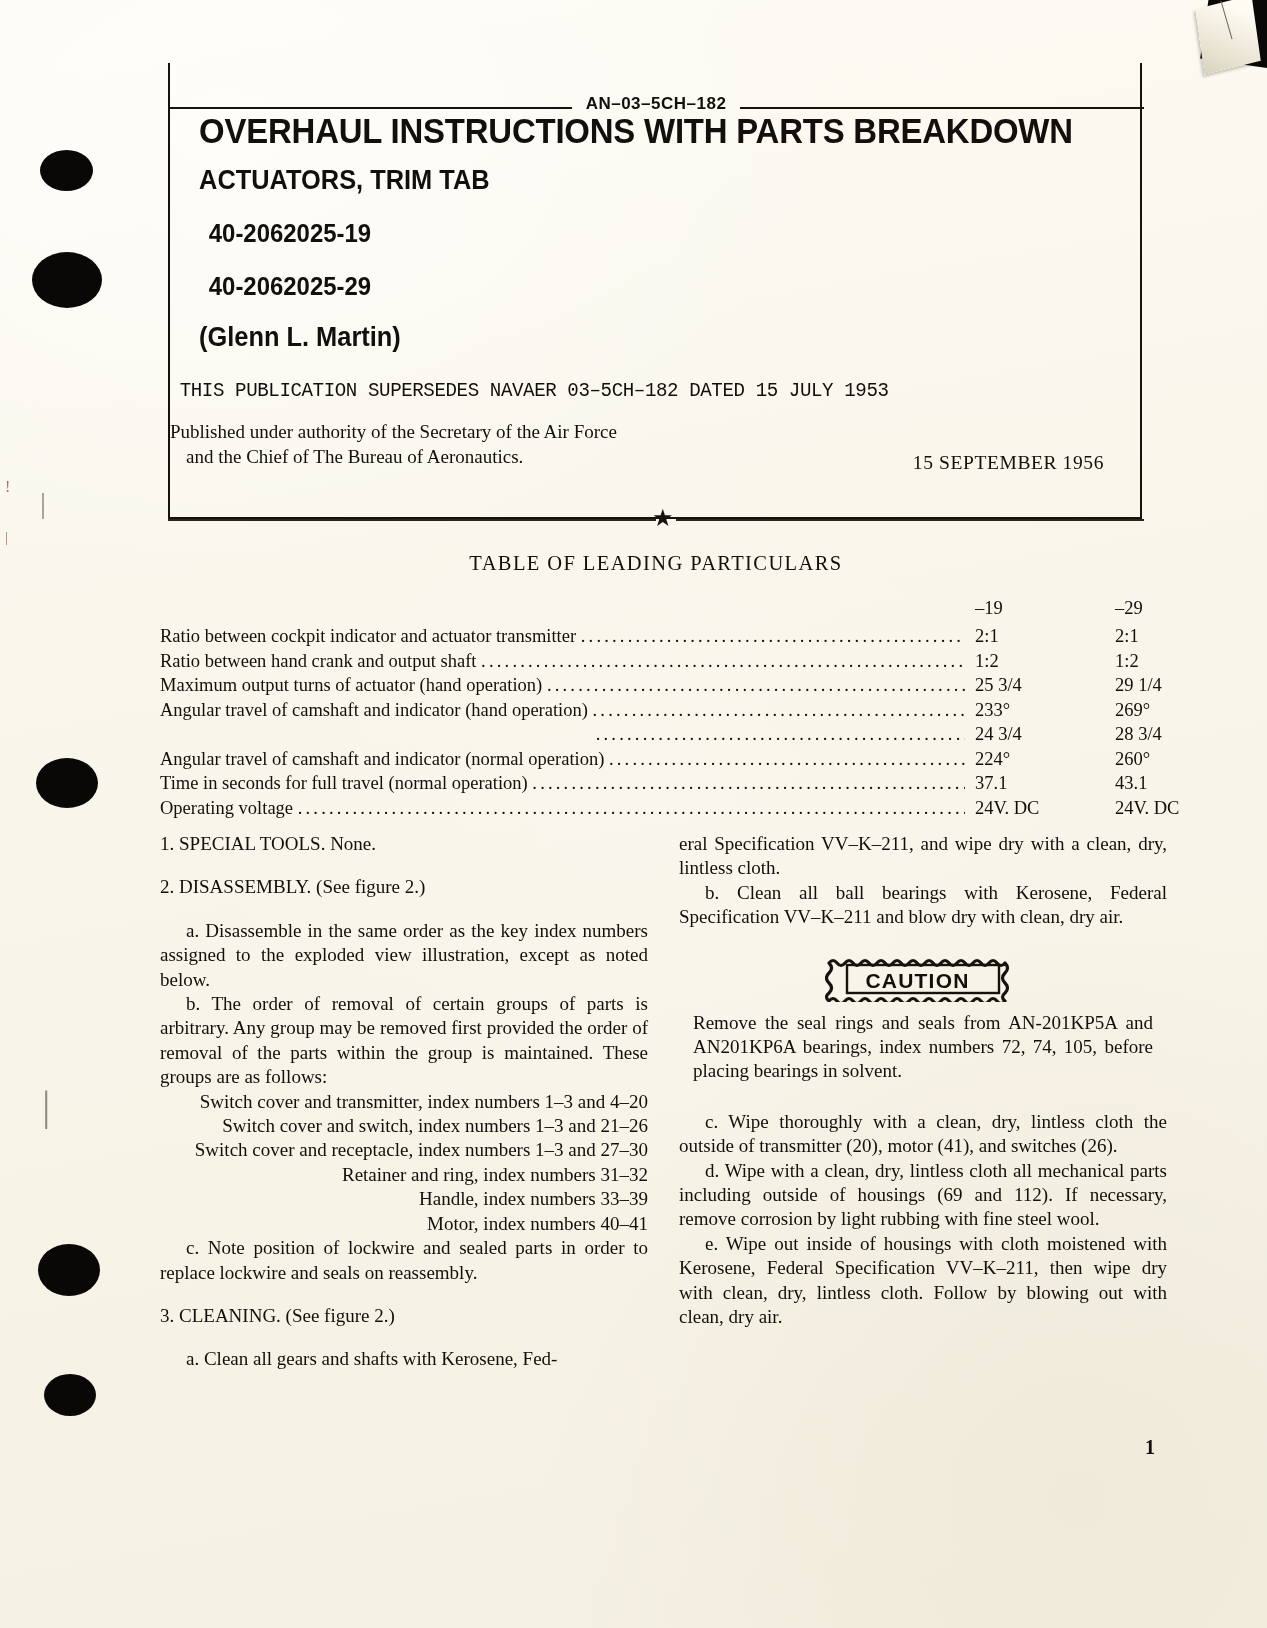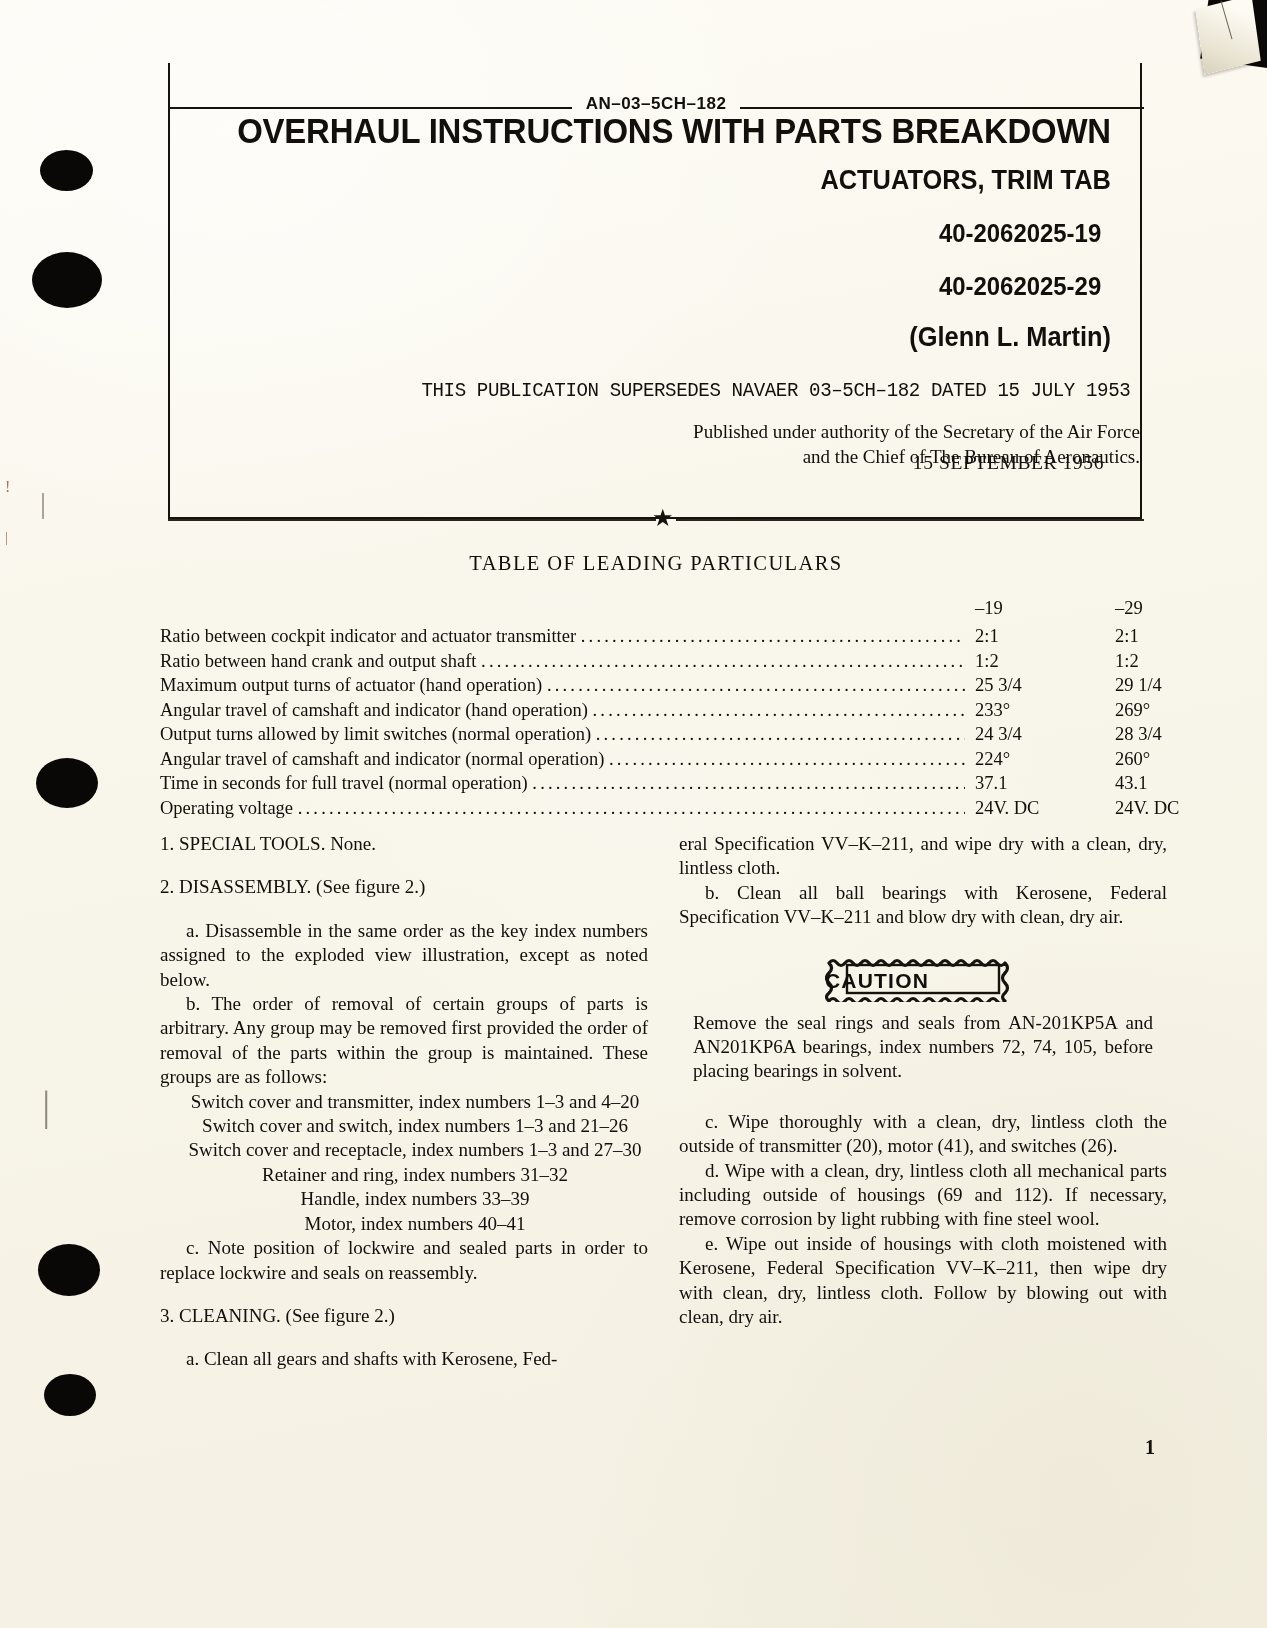--- a/index.html
+++ b/index.html
@@ -118,21 +118,21 @@
     content: "";
     position: absolute;
     left: -2px; top: 0;
     width: 2px; height: 0;
   }
 
   #title-inner {
     position: absolute;
     left: 0; right: 0;
     top: 0;
-    text-align: right;
+    text-align: left;
   }
   .t-main {
     font-family: "Liberation Sans", sans-serif;
     font-weight: bold;
     font-size: 35px;
     letter-spacing: -0.2px;
     margin-top: 48px;
     transform: scaleX(0.94);
   }
   .t-sub {
@@ -273,41 +273,41 @@
   #col-left  { left: 160px; font-family: Liberation Serif, serif; }
   #col-right { left: 679px; }
 
   .para { margin: 0 0 0 0; text-align: justify; text-justify: inter-word; }
   .para.just { text-align: justify; }
   .para.ind { text-indent: 26px; }
   .gap-sm { height: 9px; }
   .gap-md { height: 19px; }
   .gap-lg { height: 26px; }
   .numhead { text-indent: 0; }
-  .listline { text-indent: 0; padding-left: 22px; text-align: center; }
+  .listline { text-indent: 0; padding-left: 22px; text-align: right; }
 
   
   #caution-wrap {
     position: relative;
     width: 100%;
     display: flex;
     justify-content: center;
     margin: 0;
   }
   #caution-box {
     position: relative;
     width: 196px;
     height: 46px;
   }
   #caution-box svg { display: block; }
   #caution-label {
     position: absolute;
     left: 0; right: 11px;
     top: 12px;
-    text-align: left;
+    text-align: center;
     font-family: "Liberation Sans", sans-serif;
     font-weight: bold;
     font-size: 21px;
     letter-spacing: 1.2px;
   }
 
   
   #page-number {
     position: absolute;
     right: 112px;
@@ -393,21 +393,20 @@
           <span class="v29">29 1/4</span>
         </div>
         <div class="tlp-row">
           <div class="leader"><span class="pad">Angular travel of camshaft and indicator (hand operation) </span><span class="dots">........................................................................................................................................................................................................</span></div>
           <div class="label">Angular travel of camshaft and indicator (hand operation)</div>
           <span class="v19">233°</span>
           <span class="v29">269°</span>
         </div>
         <div class="tlp-row">
           <div class="leader"><span class="pad">Output turns allowed by limit switches (normal operation) </span><span class="dots">........................................................................................................................................................................................................</span></div>
-          <div class="label">Output turns allowed by limit switches (normal operation)</div>
           <span class="v19">24 3/4</span>
           <span class="v29">28 3/4</span>
         </div>
         <div class="tlp-row">
           <div class="leader"><span class="pad">Angular travel of camshaft and indicator (normal operation) </span><span class="dots">........................................................................................................................................................................................................</span></div>
           <div class="label">Angular travel of camshaft and indicator (normal operation)</div>
           <span class="v19">224°</span>
           <span class="v29">260°</span>
         </div>
         <div class="tlp-row">

